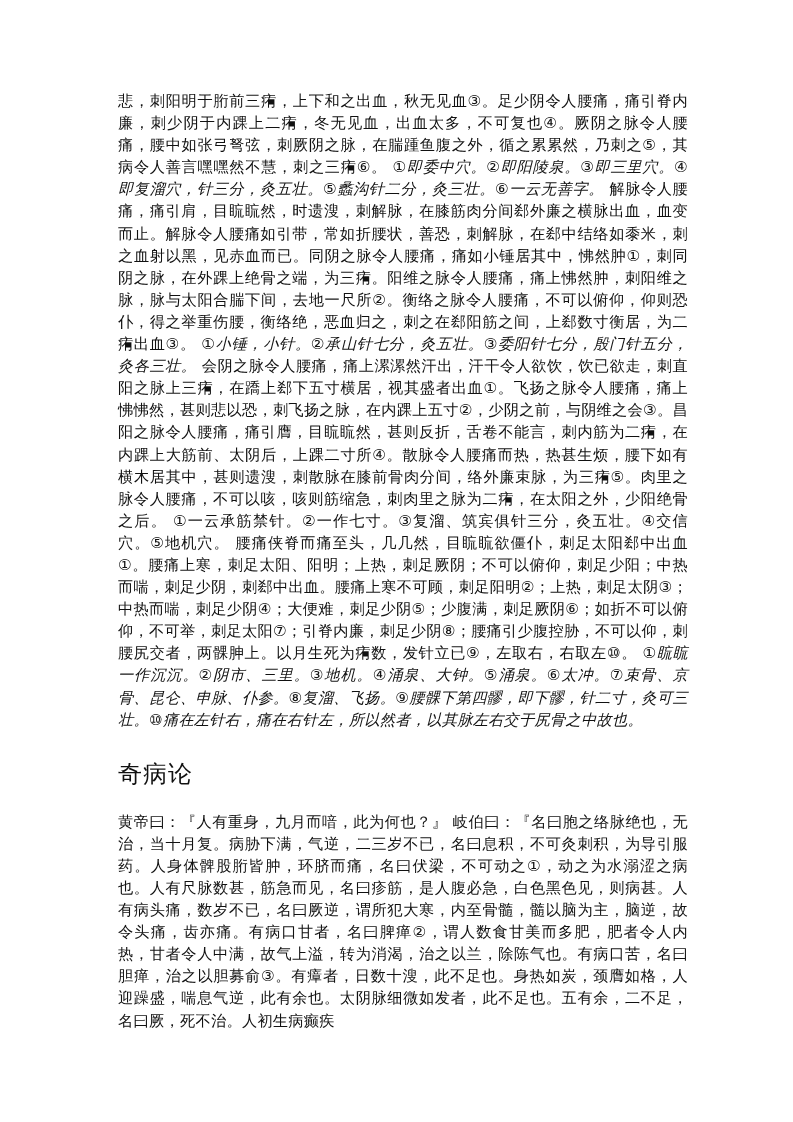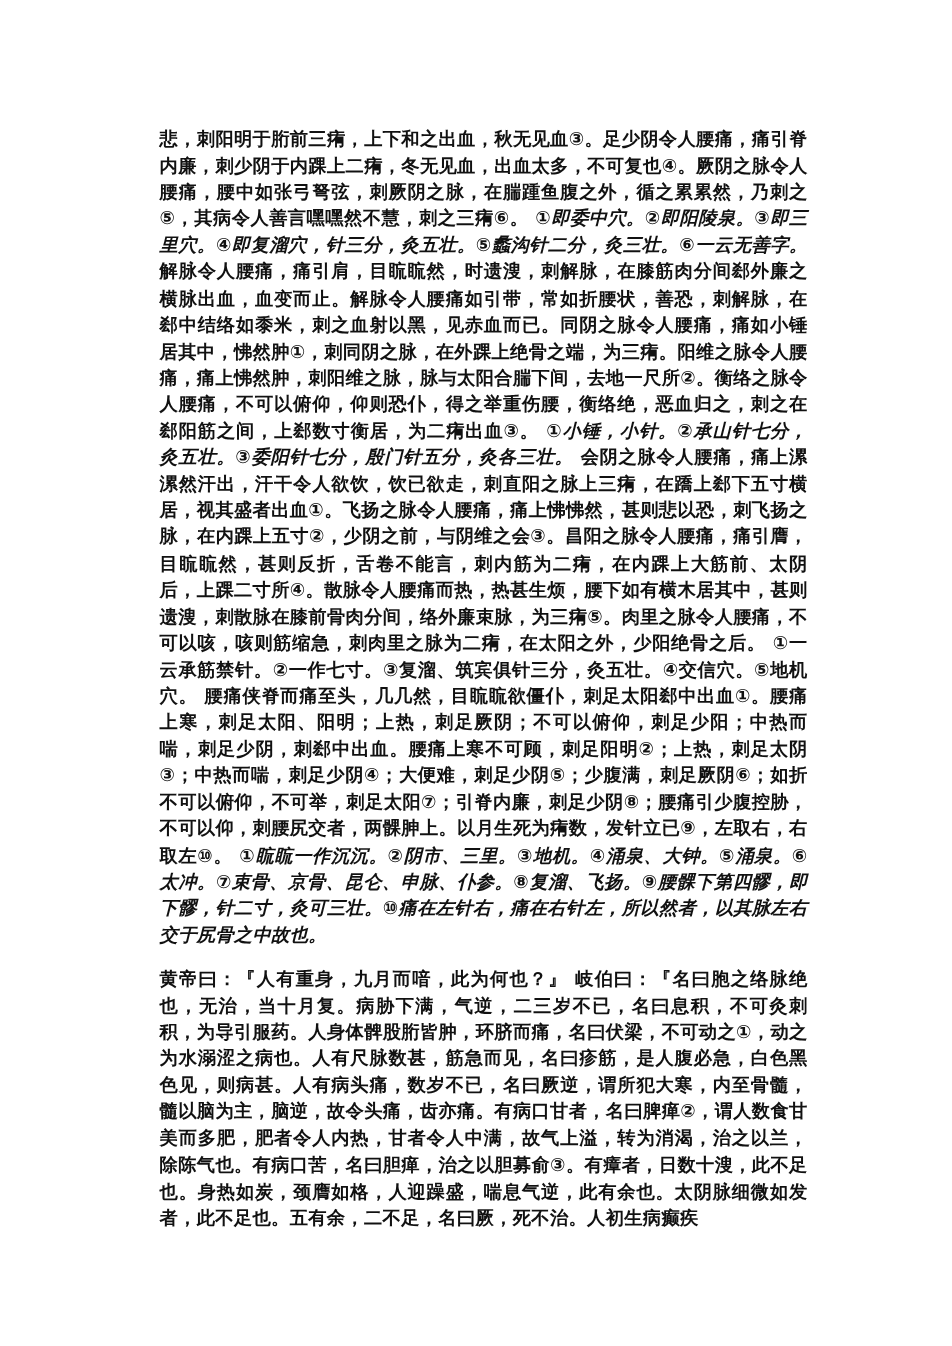--- a/index.html
+++ b/index.html
@@ -1,23 +1,24 @@
 <!DOCTYPE html>
 <html><head>
 <meta charset="utf-8">
 <style>
   html, body { margin:0; padding:0; background:#ffffff; }
   body { width:793px; height:1122px; overflow:hidden; position:relative;
          font-family: "DejaVu Sans", "Liberation Sans", sans-serif; color:#111; }
   .page { position:absolute; left:118px; top:90px; width:570px; }
-  .para { font-size:15.2px; line-height:22.1px; margin:15px; text-align:justify; letter-spacing:0.3px;font-weight:bold; }
+  .para { font-size:15.2px; line-height:22.1px; margin:0; text-align:justify; letter-spacing:0.3px; }
   .note { font-style:italic; }
   .heading { font-size:24px; font-weight:normal; margin:28px 0 22px 0; line-height:30px; letter-spacing:1px; }
 </style>
 </head>
 <body>
 
 <div class="page">
   <p class="para">
     <span>悲，刺阳明于胻前三痏，上下和之出血，秋无见血③。足少阴令人腰痛，痛引脊内廉，刺少阴于内踝上二痏，冬无见血，出血太多，不可复也④。厥阴之脉令人腰痛，腰中如张弓弩弦，刺厥阴之脉，在腨踵鱼腹之外，循之累累然，乃刺之⑤，其病令人善言嘿嘿然不慧，刺之三痏⑥。 </span><span class="note">①即委中穴。②即阳陵泉。③即三里穴。④即复溜穴，针三分，灸五壮。⑤蠡沟针二分，灸三壮。⑥一云无善字。</span><span> 解脉令人腰痛，痛引肩，目䀮䀮然，时遗溲，刺解脉，在膝筋肉分间郄外廉之横脉出血，血变而止。解脉令人腰痛如引带，常如折腰状，善恐，刺解脉，在郄中结络如黍米，刺之血射以黑，见赤血而已。同阴之脉令人腰痛，痛如小锤居其中，怫然肿①，刺同阴之脉，在外踝上绝骨之端，为三痏。阳维之脉令人腰痛，痛上怫然肿，刺阳维之脉，脉与太阳合腨下间，去地一尺所②。衡络之脉令人腰痛，不可以俯仰，仰则恐仆，得之举重伤腰，衡络绝，恶血归之，刺之在郄阳筋之间，上郄数寸衡居，为二痏出血③。 </span><span class="note">①小锤，小针。②承山针七分，灸五壮。③委阳针七分，殷门针五分，灸各三壮。</span><span> 会阴之脉令人腰痛，痛上漯漯然汗出，汗干令人欲饮，饮已欲走，刺直阳之脉上三痏，在蹻上郄下五寸横居，视其盛者出血①。飞扬之脉令人腰痛，痛上怫怫然，甚则悲以恐，刺飞扬之脉，在内踝上五寸②，少阴之前，与阴维之会③。昌阳之脉令人腰痛，痛引膺，目䀮䀮然，甚则反折，舌卷不能言，刺内筋为二痏，在内踝上大筋前、太阴后，上踝二寸所④。散脉令人腰痛而热，热甚生烦，腰下如有横木居其中，甚则遗溲，刺散脉在膝前骨肉分间，络外廉束脉，为三痏⑤。肉里之脉令人腰痛，不可以咳，咳则筋缩急，刺肉里之脉为二痏，在太阳之外，少阳绝骨之后。 ①一云承筋禁针。②一作七寸。③复溜、筑宾俱针三分，灸五壮。④交信穴。⑤地机穴。 腰痛侠脊而痛至头，几几然，目䀮䀮欲僵仆，刺足太阳郄中出血①。腰痛上寒，刺足太阳、阳明；上热，刺足厥阴；不可以俯仰，刺足少阳；中热而喘，刺足少阴，刺郄中出血。腰痛上寒不可顾，刺足阳明②；上热，刺足太阴③；中热而喘，刺足少阴④；大便难，刺足少阴⑤；少腹满，刺足厥阴⑥；如折不可以俯仰，不可举，刺足太阳⑦；引脊内廉，刺足少阴⑧；腰痛引少腹控胁，不可以仰，刺腰尻交者，两髁胂上。以月生死为痏数，发针立已⑨，左取右，右取左⑩。 </span><span class="note">①䀮䀮一作沉沉。②阴市、三里。③地机。④涌泉、大钟。⑤涌泉。⑥太冲。⑦束骨、京骨、昆仑、申脉、仆参。⑧复溜、飞扬。⑨腰髁下第四髎，即下髎，针二寸，灸可三壮。⑩痛在左针右，痛在右针左，所以然者，以其脉左右交于尻骨之中故也。</span>
   </p>
+  <h2 class="heading">奇病论</h2>
   <p class="para">黄帝曰：『人有重身，九月而喑，此为何也？』 岐伯曰：『名曰胞之络脉绝也，无治，当十月复。病胁下满，气逆，二三岁不已，名曰息积，不可灸刺积，为导引服药。人身体髀股胻皆肿，环脐而痛，名曰伏梁，不可动之①，动之为水溺涩之病也。人有尺脉数甚，筋急而见，名曰疹筋，是人腹必急，白色黑色见，则病甚。人有病头痛，数岁不已，名曰厥逆，谓所犯大寒，内至骨髓，髓以脑为主，脑逆，故令头痛，齿亦痛。有病口甘者，名曰脾瘅②，谓人数食甘美而多肥，肥者令人内热，甘者令人中满，故气上溢，转为消渴，治之以兰，除陈气也。有病口苦，名曰胆瘅，治之以胆募俞③。有瘴者，日数十溲，此不足也。身热如炭，颈膺如格，人迎躁盛，喘息气逆，此有余也。太阴脉细微如发者，此不足也。五有余，二不足，名曰厥，死不治。人初生病癫疾</p>
 </div>
 
 </body></html>

